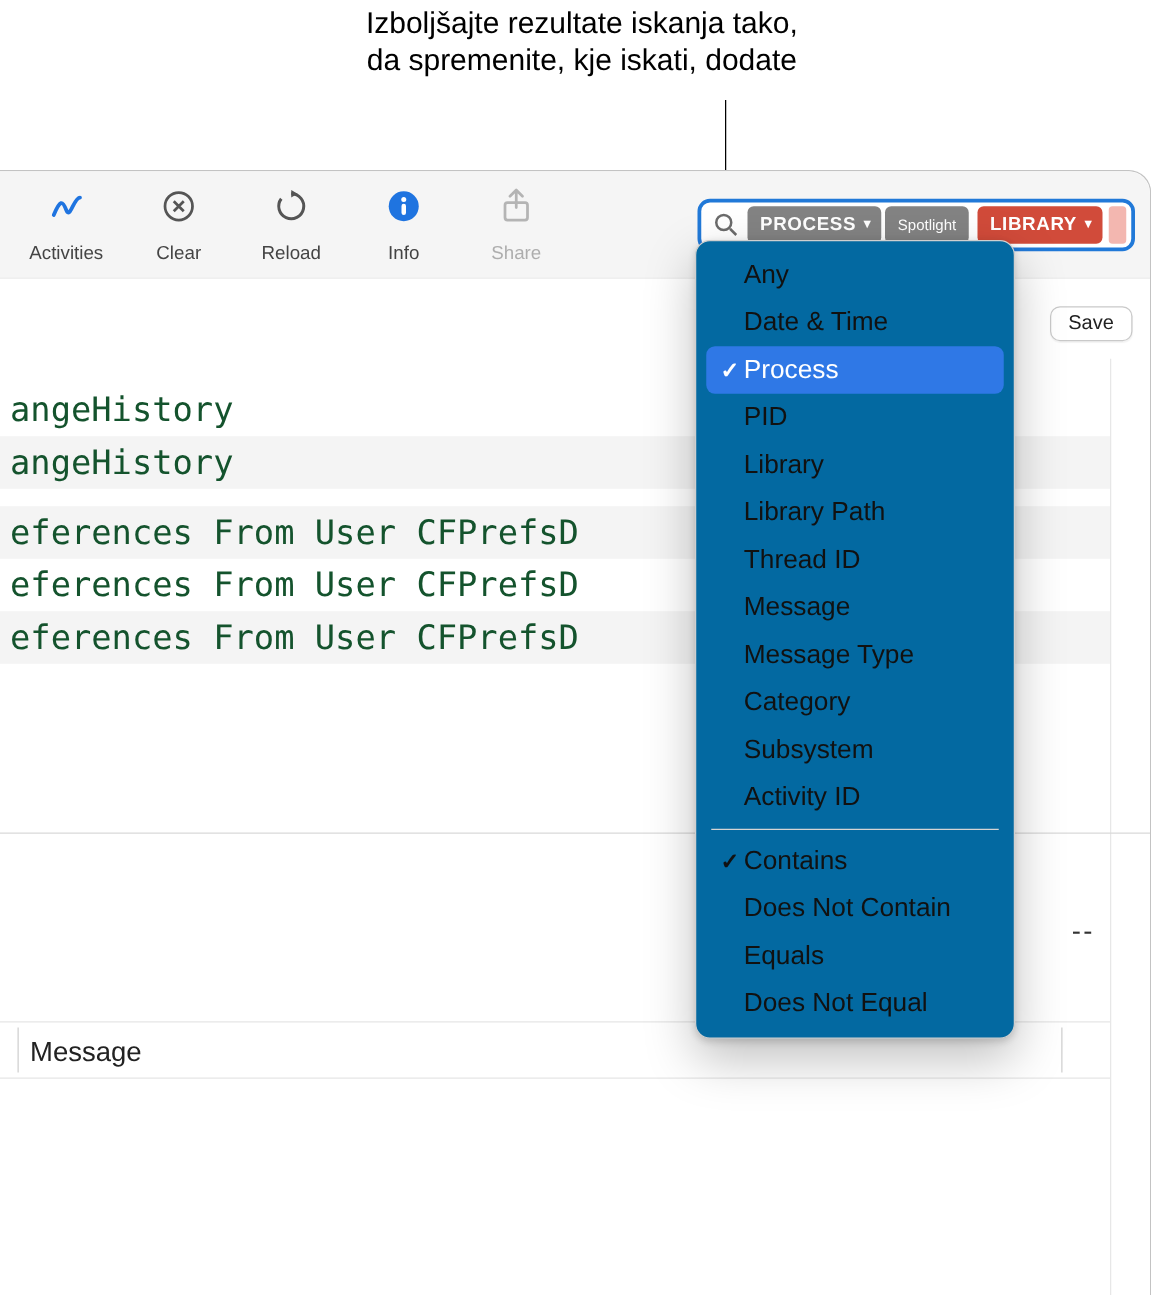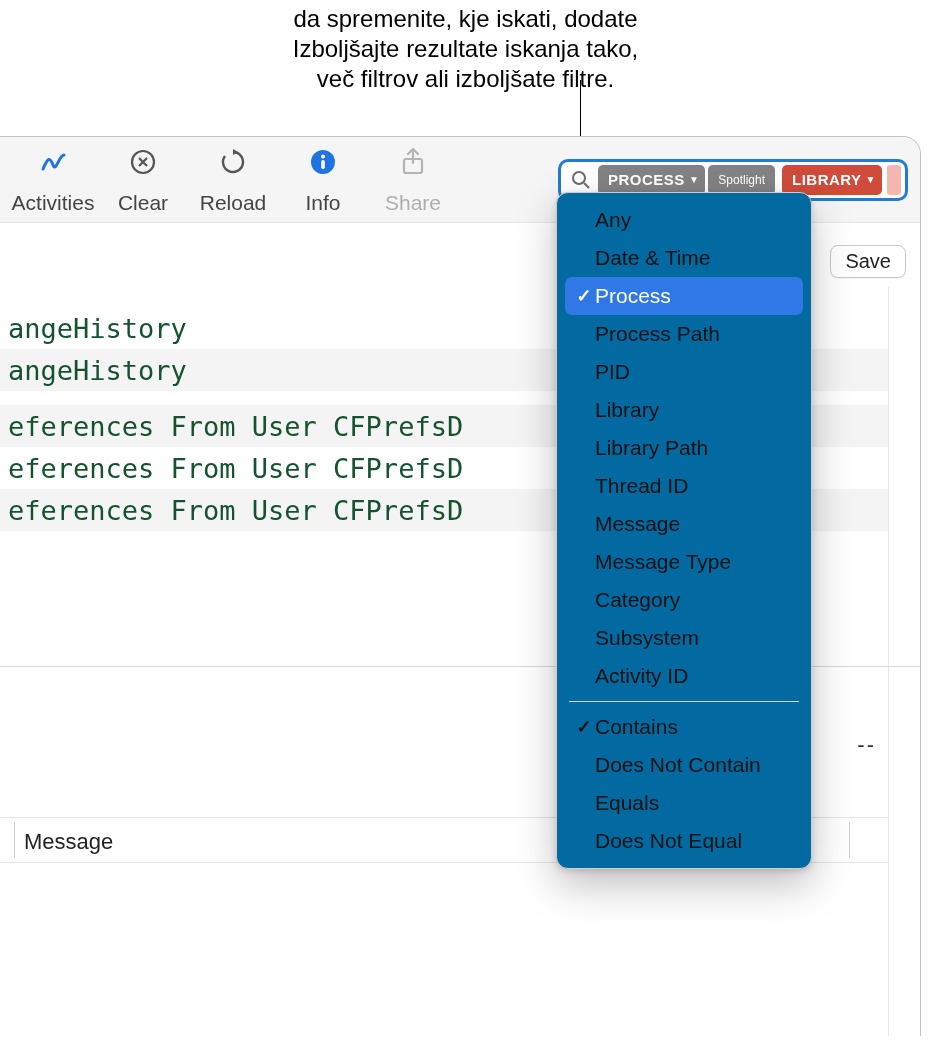--- a/index.html
+++ b/index.html
@@ -61,21 +61,21 @@
 
   .tool-item {
     display: flex;
     flex-direction: column;
     align-items: center;
     justify-content: center;
     width: 90px;
     height: 80px;
     gap: 12px;
     color: #555;
-    font-size: 21px;
+    font-size: 15px;
   }
   .tool-item.disabled { opacity: .4; }
   .tool-icon {
     width: 34px; height: 34px;
     display: flex; align-items: center; justify-content: center;
   }
   .tool-label { color: #444; }
 
   
   .search-cluster {
@@ -128,21 +128,21 @@
 
   
   .save-btn {
     position: absolute;
     right: 14px;
     top: 108px;
     background: #fff;
     border: 1px solid #c9c9c9;
     border-radius: 8px;
     padding: 4px 14px;
-    font-size: 20px;
+    font-size: 16px;
     color: #222;
     box-shadow: 0 1px 1px rgba(0,0,0,.05);
   }
 
   
   .content {
     position: absolute;
     left: 0;
     top: 150px;
     right: 0;
@@ -258,23 +258,22 @@
   .menu-sep {
     height: 1px;
     background: #d4d4d4;
     margin: 6px 4px;
   }
 </style>
 </head>
 <body>
 
 <div class="annotation">
+  <div>Izboljšajte rezultate iskanja tako,</div>
   <div>da spremenite, kje iskati, dodate</div>
-  <div>Izboljšajte rezultate iskanja tako,</div>
-  <div>več filtrov ali izboljšate filtre.</div>
 </div>
 <div class="annotation-line"></div>
 
 <div class="window">
 
   <div class="toolbar">
 
     <div class="tool-item">
       <span class="tool-icon">
         <svg width="30" height="30" viewBox="0 0 30 30">
@@ -377,24 +376,20 @@
     <div class="menu-item">
       <span class="menu-check"></span>
       <span>Date &amp; Time</span>
     </div>
     <div class="menu-item selected">
       <span class="menu-check">✓</span>
       <span>Process</span>
     </div>
     <div class="menu-item">
       <span class="menu-check"></span>
-      <span>Process Path</span>
-    </div>
-    <div class="menu-item">
-      <span class="menu-check"></span>
       <span>PID</span>
     </div>
     <div class="menu-item">
       <span class="menu-check"></span>
       <span>Library</span>
     </div>
     <div class="menu-item">
       <span class="menu-check"></span>
       <span>Library Path</span>
     </div>

